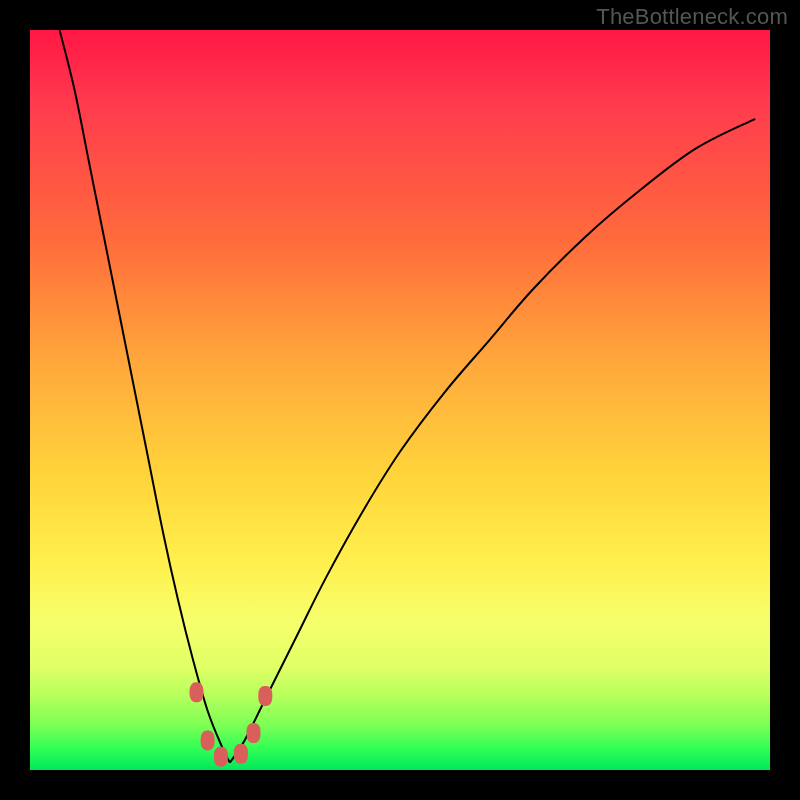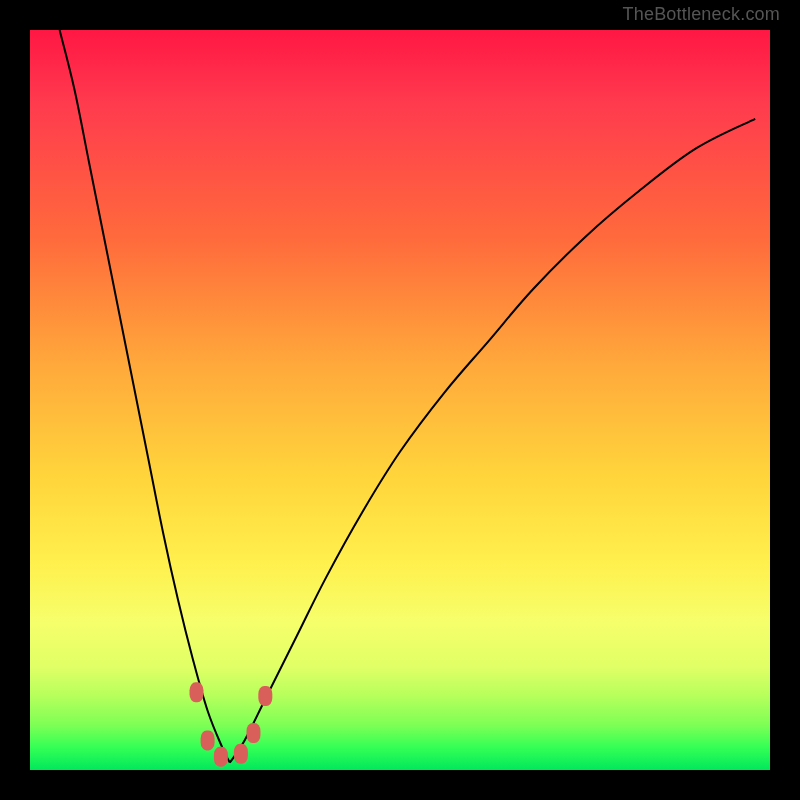--- a/index.html
+++ b/index.html
@@ -37,23 +37,23 @@
       #e1ff66 86%,
       #b6ff5c 90%,
       #7cff55 94%,
       #33ff55 97%,
       #00e85b 100%
     );
   }
   .watermark {
     position: absolute;
     top: 4px;
-    right: 20px;
+    right: 12px;
     color: #555;
-    font-size: 18px;
+    font-size: 22px;
     font-weight: 500;
     letter-spacing: 0.2px;
     user-select: none;
   }
   svg.curves {
     position: absolute;
     top: 0;
     left: 0;
     width: 740px;
     height: 740px;

